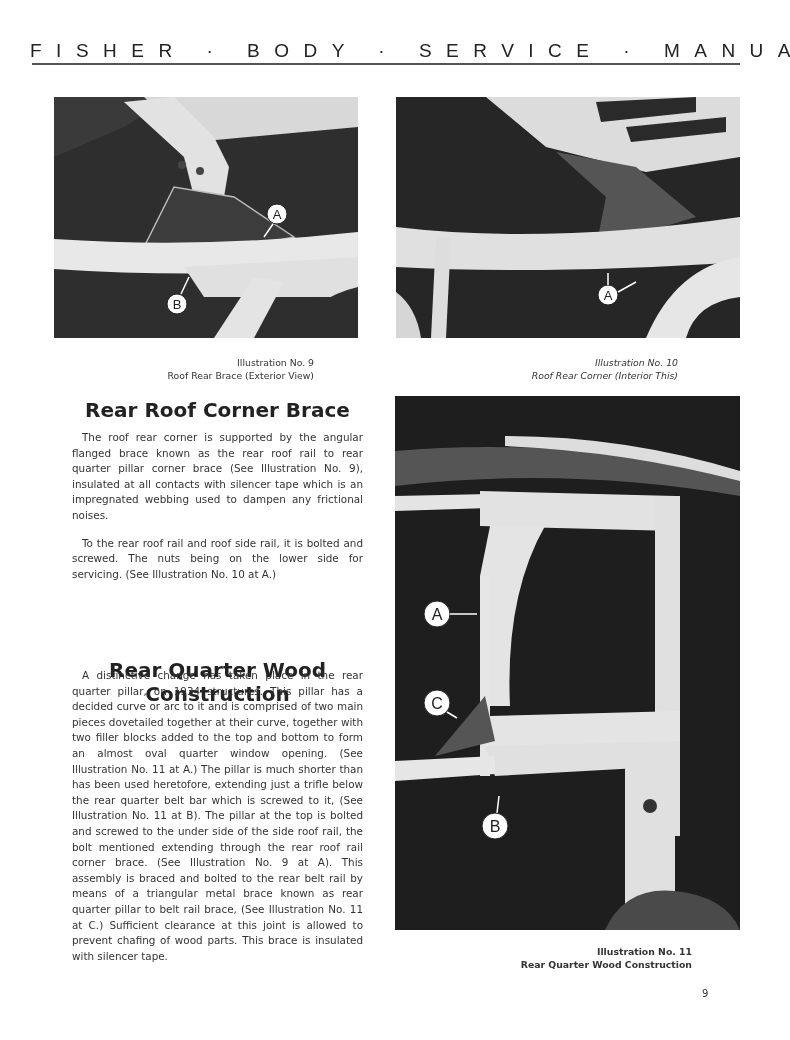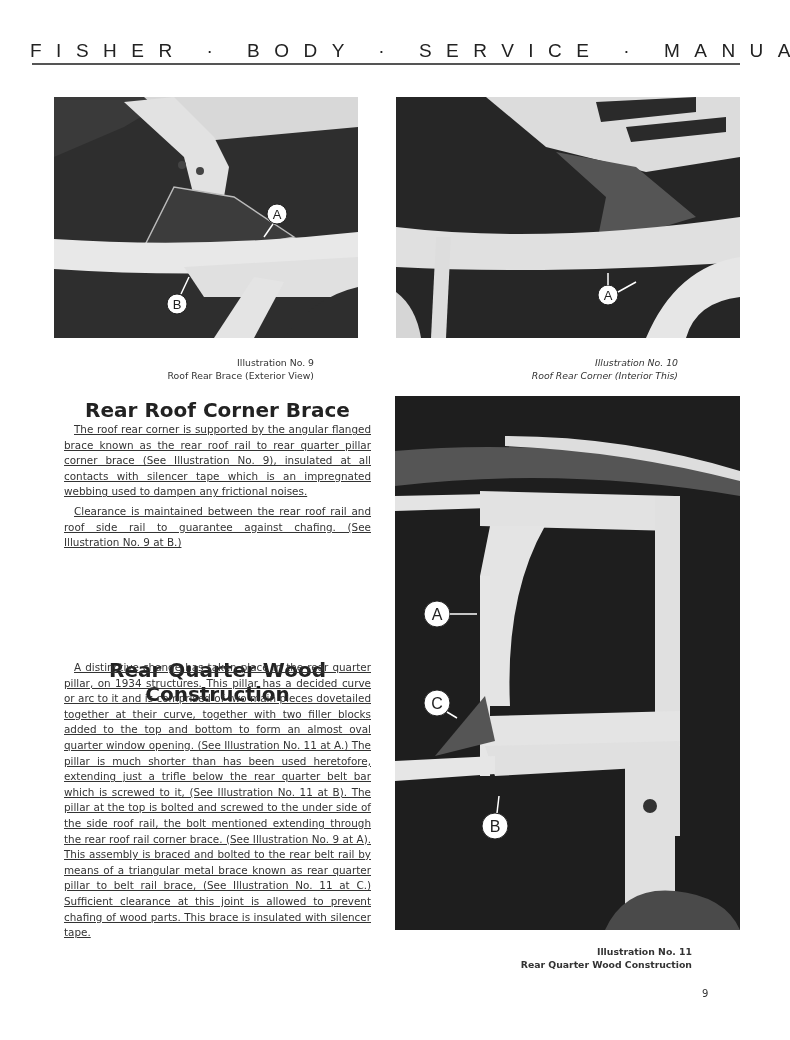--- a/index.html
+++ b/index.html
@@ -6,21 +6,21 @@
   body { width:790px; height:1040px; background:#fff; position:relative; overflow:hidden;
          font-family:"DejaVu Sans", sans-serif; color:#2a2a2a; }
   .header { position:absolute; left:30px; top:40px; width:708px; font-size:19px; letter-spacing:14.5px;
             color:#222; white-space:nowrap; font-family:"Liberation Sans", sans-serif; }
   .rule { position:absolute; left:32px; top:63px; width:708px; height:2px; background:#555; }
   .photo { position:absolute; background:#2b2b2b; overflow:hidden; }
   .photo svg { width:100%; height:100%; display:block; }
   .caption { position:absolute; text-align:right; font-size:9.3px; line-height:13px; color:#333; }
   .h2 { position:absolute; font-size:20px; font-weight:bold; color:#222; text-align:center; }
   .para { position:absolute; left:60px; width:315px; font-size:10.4px; line-height:15.6px; text-align:justify; color:#333; }
-  .para p { margin:4px; text-indent:10px;text-decoration:underline; }
+  .para p { margin:12px; text-indent:10px; }
   .pagenum { position:absolute; left:702px; top:988px; font-size:10px; color:#333; }
   .callout { font-family:"Liberation Sans", sans-serif; }
 </style>
 </head>
 <body>
 
 <div class="header">FISHER · BODY · SERVICE · MANUAL</div>
 <div class="rule"></div>
 
 <div class="photo" style="left:54px;top:97px;width:304px;height:241px;">
@@ -73,21 +73,21 @@
   </svg>
 </div>
 <div class="caption" style="left:468px;top:356px;width:210px;font-style:italic;">
   <div>Illustration No. 10</div>
   <div>Roof Rear Corner (Interior This)</div>
 </div>
 
 <div class="h2" style="left:60px;top:398px;width:315px;">Rear Roof Corner Brace</div>
 <div class="para" style="top:418px;">
   <p>The roof rear corner is supported by the angular flanged brace known as the rear roof rail to rear quarter pillar corner brace (See Illustration No. 9), insulated at all contacts with silencer tape which is an impregnated webbing used to dampen any frictional noises.</p>
-  <p>Clearance is maintained between the rear roof rail and roof side rail to guarantee against chafing. (See Illustration No. 9 at B.)</p>
+  <p>To the rear roof rail and roof side rail, it is bolted and screwed. The nuts being on the lower side for servicing. (See Illustration No. 10 at A.)</p>
 </div>
 
 <div class="h2" style="left:60px;top:658px;width:315px;">Rear Quarter Wood Construction</div>
 <div class="para" style="top:656px;">
   <p>A distinctive change has taken place in the rear quarter pillar, on 1934 structures. This pillar has a decided curve or arc to it and is comprised of two main pieces dovetailed together at their curve, together with two filler blocks added to the top and bottom to form an almost oval quarter window opening. (See Illustration No. 11 at A.) The pillar is much shorter than has been used heretofore, extending just a trifle below the rear quarter belt bar which is screwed to it, (See Illustration No. 11 at B). The pillar at the top is bolted and screwed to the under side of the side roof rail, the bolt mentioned extending through the rear roof rail corner brace. (See Illustration No. 9 at A). This assembly is braced and bolted to the rear belt rail by means of a triangular metal brace known as rear quarter pillar to belt rail brace, (See Illustration No. 11 at C.) Sufficient clearance at this joint is allowed to prevent chafing of wood parts. This brace is insulated with silencer tape.</p>
 </div>
 
 <div class="photo" style="left:395px;top:396px;width:345px;height:534px;">
   <svg viewBox="0 0 345 534" preserveAspectRatio="none">
     <rect width="345" height="534" fill="#1e1e1e"></rect>

